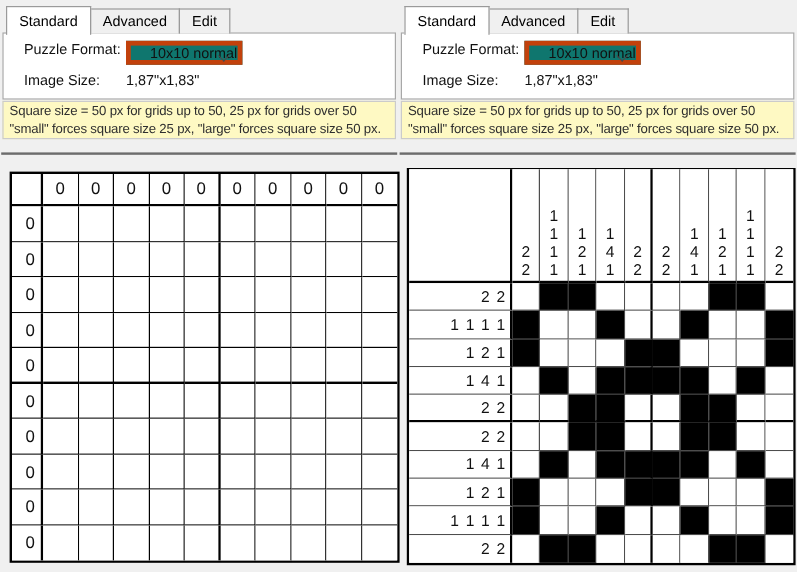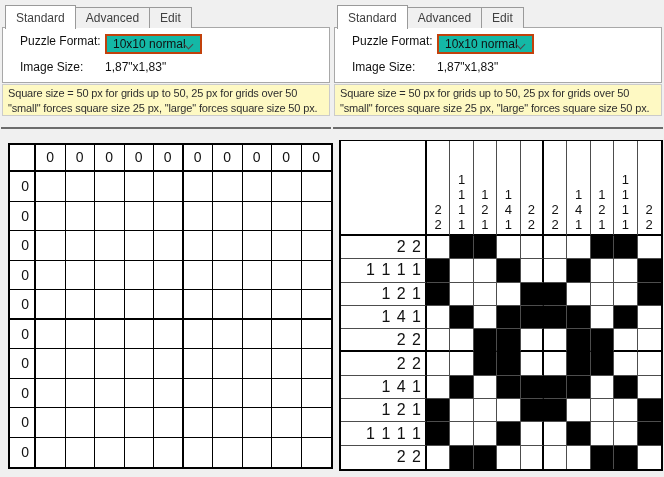--- a/index.html
+++ b/index.html
@@ -8,39 +8,39 @@
     background:#f0f0f0;font-family:"Liberation Sans",sans-serif;
     -webkit-font-smoothing:antialiased;
   }
   .panel{position:absolute;top:0;height:477px;width:332px}
   #panel-0{left:0}
   #panel-1{left:332px}
 
   
   .tabs{position:relative;display:flex;align-items:flex-end;height:28px;padding-left:5px;z-index:2}
   .tab{
-    font-size:12px;color:#404040;background:#f0f0f0;
+    font-size:12px;color:#000000;background:#f0f0f0;
     border:1px solid #9a9a9a;border-bottom:none;
     padding:3px 10px;margin-left:-1px;white-space:nowrap;cursor:default;
   }
   .tab:first-child{margin-left:0}
   .tab.active{background:#ffffff;padding-top:5px;padding-bottom:4px;margin-bottom:-1px;z-index:3}
 
   
   .tabpage{
     position:absolute;left:2px;right:2px;top:27px;height:56px;
     background:#ffffff;border:1px solid #a8a8a8;z-index:1;box-sizing:border-box;
   }
   .form-row{display:flex;margin:6px 0 0 17px;height:20px;font-size:12px;color:#111}
   .flabel{width:85px}
   .fvalue{color:#111}
   .combo{
     position:relative;width:97px;height:20px;box-sizing:border-box;
-    border:2px solid #c2410c;background:#14b8a6;
-    display:flex;align-items:center;padding-left:6px;font-size:12px;color:#111;
+    border:4px solid #c2410c;background:#0f766e;
+    display:flex;align-items:center;padding-left:16px;font-size:12px;color:#111;
   }
   .chev{
     position:absolute;right:8px;top:5px;width:6px;height:6px;
     border-right:1.5px solid #4a4a4a;border-bottom:1.5px solid #4a4a4a;
     transform:rotate(45deg);
   }
 
   
   .infobox{
     position:absolute;left:2px;right:2px;top:84px;height:32px;box-sizing:border-box;
@@ -61,21 +61,21 @@
     border-right:1px solid var(--thin);border-bottom:1px solid var(--thin);
     display:flex;align-items:center;justify-content:center;
   }
   .gc.tR{border-right:2px solid #000}
   .gc.tB{border-bottom:2px solid #000}
   .gc.lastC{border-right:none}
   .gc.lastR{border-bottom:none}
   .gc.f{background:#000}
   .colclue{flex-direction:column;justify-content:flex-end;padding-bottom:2px;font-size:13px;line-height:15px}
   .g-left .colclue{justify-content:center;padding-bottom:0;font-size:14px}
-  .rowclue{justify-content:flex-end;padding-right:4px;font-size:16px;word-spacing:2px}
+  .rowclue{justify-content:flex-end;padding-right:4px;font-size:13px;word-spacing:2px}
   .g-left .rowclue{font-size:14px;padding-right:5px}
 </style>
 </head>
 <body>
 
 <div class="panel" id="panel-0">
   <div class="tabs">
     <div class="tab active">Standard</div>
     <div class="tab">Advanced</div>
     <div class="tab">Edit</div>

